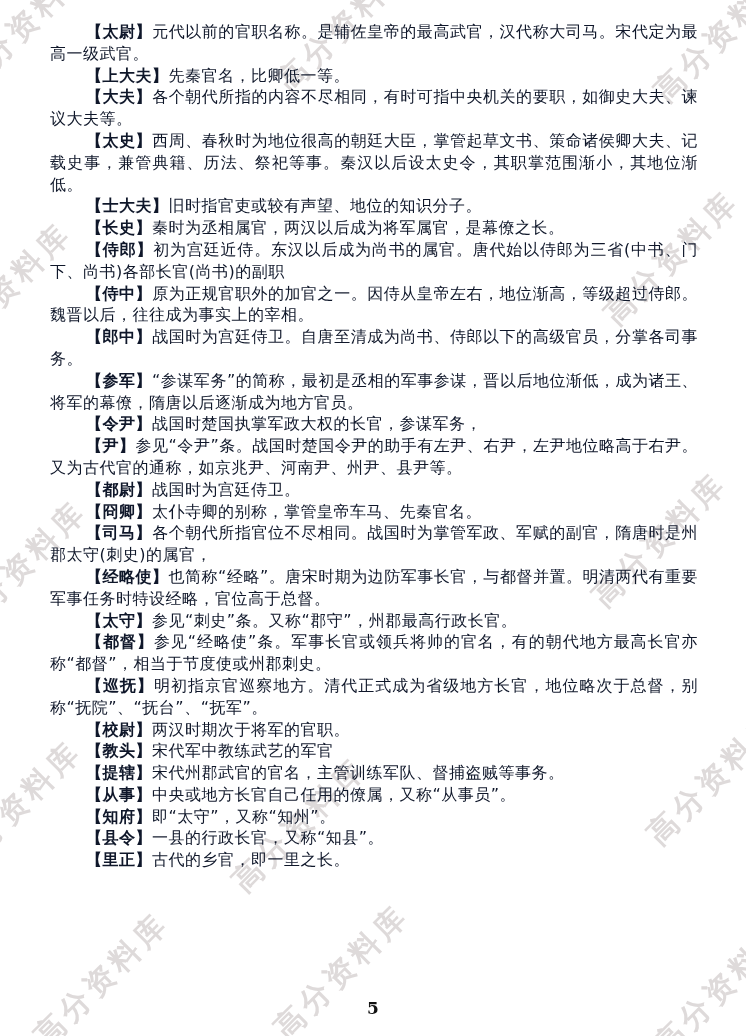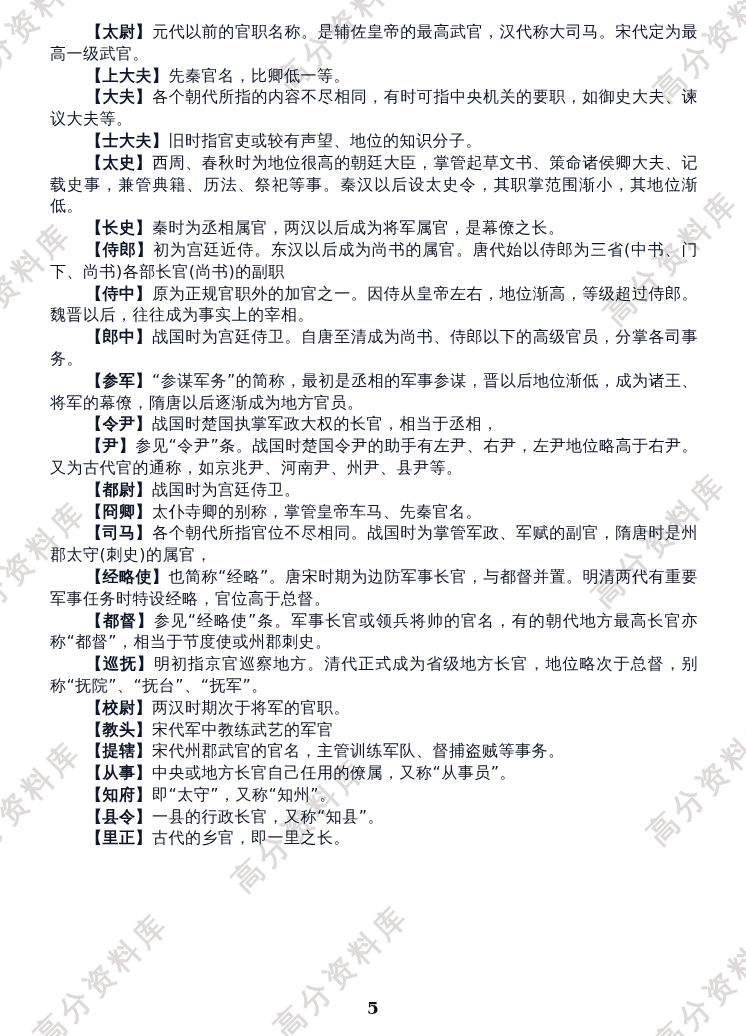--- a/index.html
+++ b/index.html
@@ -86,33 +86,34 @@
     <span>高分资料库</span>
     <span>高分资料库</span>
     <span>高分资料库</span>
     <span>高分资料库</span>
   </div>
 
   <div class="content">
     <p><span class="entry-term">【太尉】</span><span>元代以前的官职名称。是辅佐皇帝的最高武官，汉代称大司马。宋代定为最高一级武官。</span></p>
     <p><span class="entry-term">【上大夫】</span><span>先秦官名，比卿低一等。</span></p>
     <p><span class="entry-term">【大夫】</span><span>各个朝代所指的内容不尽相同，有时可指中央机关的要职，如御史大夫、谏议大夫等。</span></p>
+    <p><span class="entry-term">【太史】</span><span>西周、春秋时为地位很高的朝廷大臣，掌管起草文书、策命诸侯卿大夫、记载史事，兼管典籍、历法、祭祀等事。秦汉以后设太史令，其职掌范围渐小，其地位渐低。</span></p>
     <p><span class="entry-term">【士大夫】</span><span>旧时指官吏或较有声望、地位的知识分子。</span></p>
-    <p><span class="entry-term">【太史】</span><span>西周、春秋时为地位很高的朝廷大臣，掌管起草文书、策命诸侯卿大夫、记载史事，兼管典籍、历法、祭祀等事。秦汉以后设太史令，其职掌范围渐小，其地位渐低。</span></p>
     <p><span class="entry-term">【长史】</span><span>秦时为丞相属官，两汉以后成为将军属官，是幕僚之长。</span></p>
     <p><span class="entry-term">【侍郎】</span><span>初为宫廷近侍。东汉以后成为尚书的属官。唐代始以侍郎为三省(中书、门下、尚书)各部长官(尚书)的副职</span></p>
     <p><span class="entry-term">【侍中】</span><span>原为正规官职外的加官之一。因侍从皇帝左右，地位渐高，等级超过侍郎。魏晋以后，往往成为事实上的宰相。</span></p>
     <p><span class="entry-term">【郎中】</span><span>战国时为宫廷侍卫。自唐至清成为尚书、侍郎以下的高级官员，分掌各司事务。</span></p>
     <p><span class="entry-term">【参军】</span><span>“参谋军务”的简称，最初是丞相的军事参谋，晋以后地位渐低，成为诸王、将军的幕僚，隋唐以后逐渐成为地方官员。</span></p>
-    <p><span class="entry-term">【令尹】</span><span>战国时楚国执掌军政大权的长官，相当于丞相，</span></p>
+    <p><span class="entry-term">【令尹】</span><span>战国时楚国执掌军政大权的长官，参谋军务，</span></p>
     <p><span class="entry-term">【尹】</span><span>参见“令尹”条。战国时楚国令尹的助手有左尹、右尹，左尹地位略高于右尹。又为古代官的通称，如京兆尹、河南尹、州尹、县尹等。</span></p>
     <p><span class="entry-term">【都尉】</span><span>战国时为宫廷侍卫。</span></p>
     <p><span class="entry-term">【冏卿】</span><span>太仆寺卿的别称，掌管皇帝车马、先秦官名。</span></p>
     <p><span class="entry-term">【司马】</span><span>各个朝代所指官位不尽相同。战国时为掌管军政、军赋的副官，隋唐时是州郡太守(刺史)的属官，</span></p>
     <p><span class="entry-term">【经略使】</span><span>也简称“经略”。唐宋时期为边防军事长官，与都督并置。明清两代有重要军事任务时特设经略，官位高于总督。</span></p>
+    <p><span class="entry-term">【太守】</span><span>参见“刺史”条。又称“郡守”，州郡最高行政长官。</span></p>
     <p><span class="entry-term">【都督】</span><span>参见“经略使”条。军事长官或领兵将帅的官名，有的朝代地方最高长官亦称“都督”，相当于节度使或州郡刺史。</span></p>
     <p><span class="entry-term">【巡抚】</span><span>明初指京官巡察地方。清代正式成为省级地方长官，地位略次于总督，别称“抚院”、“抚台”、“抚军”。</span></p>
     <p><span class="entry-term">【校尉】</span><span>两汉时期次于将军的官职。</span></p>
     <p><span class="entry-term">【教头】</span><span>宋代军中教练武艺的军官</span></p>
     <p><span class="entry-term">【提辖】</span><span>宋代州郡武官的官名，主管训练军队、督捕盗贼等事务。</span></p>
     <p><span class="entry-term">【从事】</span><span>中央或地方长官自己任用的僚属，又称“从事员”。</span></p>
     <p><span class="entry-term">【知府】</span><span>即“太守”，又称“知州”。</span></p>
     <p><span class="entry-term">【县令】</span><span>一县的行政长官，又称“知县”。</span></p>
     <p><span class="entry-term">【里正】</span><span>古代的乡官，即一里之长。</span></p>
   </div>

